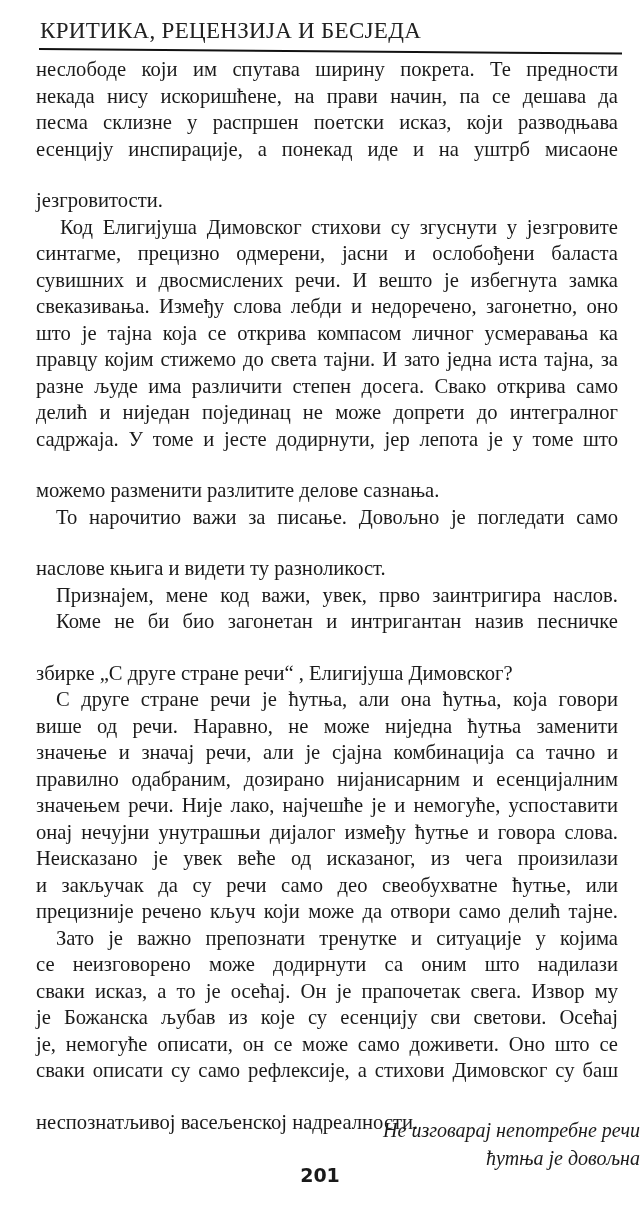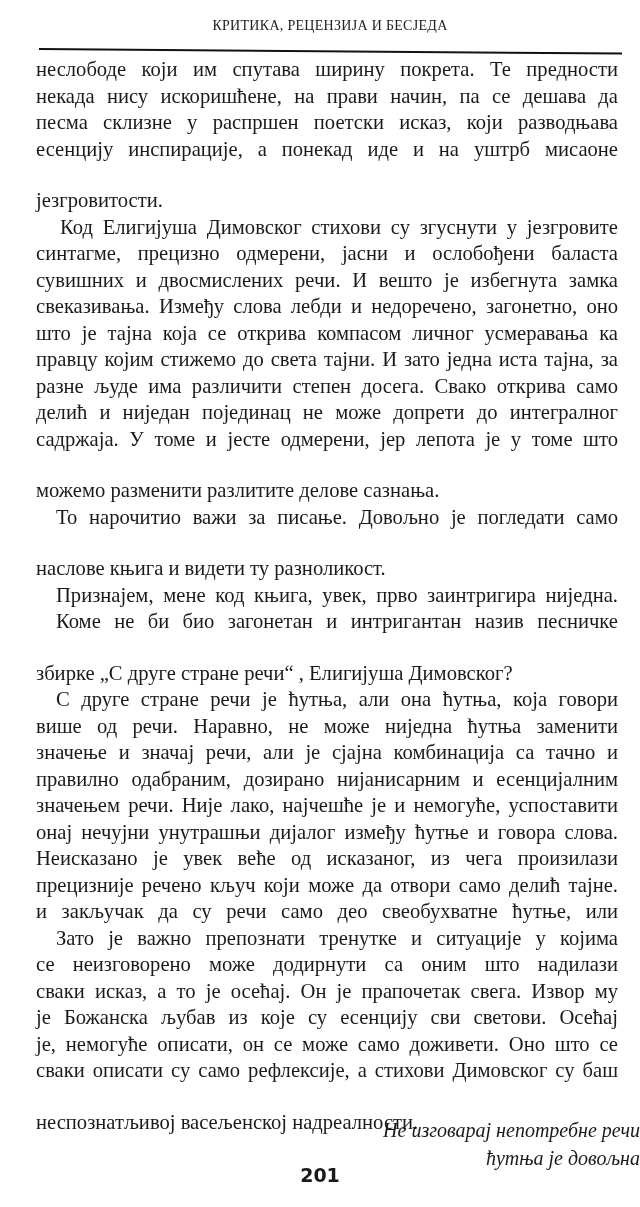--- a/index.html
+++ b/index.html
@@ -6,21 +6,21 @@
   body {
     width: 640px; height: 1207px; overflow: hidden;
     background: #ffffff;
     font-family: "Liberation Serif", "DejaVu Serif", serif;
     color: #1a1a1a;
     position: relative;
   }
   .page { position: absolute; left: 0; top: 0; width: 640px; height: 1207px; }
   .running-head {
     position: absolute; left: 40px; width: 580px; top: 18px;
-    text-align: center; font-size: 14px; letter-spacing: 0.3px; color: #222;
+    text-align: left; font-size: 23px; letter-spacing: 0.3px; color: #222;
   }
   .head-rule {
     position: absolute; left: 39px; top: 48px; width: 583px; height: 2px;
     background: #111; transform: rotate(0.45deg); transform-origin: left center;
   }
   .body-text {
     position: absolute; left: 36px; width: 582px; top: 56px;
     font-size: 20.6px; line-height: 26.5px;
   }
   .line { display: block; white-space: nowrap; text-align: justify; text-align-last: justify; height: 26.5px; }
@@ -56,48 +56,48 @@
 
     <div>
       <span class="line indent2">Код Елигијуша Димовског стихови су згуснути у језгровите</span>
       <span class="line">синтагме, прецизно одмерени, јасни и ослобођени баласта</span>
       <span class="line">сувишних и двосмислених речи. И вешто је избегнута замка</span>
       <span class="line">свеказивања. Између слова лебди и недоречено, загонетно, оно</span>
       <span class="line">што је тајна која се открива компасом личног усмеравања ка</span>
       <span class="line">правцу којим стижемо до света тајни. И зато једна иста тајна, за</span>
       <span class="line">разне људе има различити степен досега. Свако открива само</span>
       <span class="line">делић и ниједан појединац не може допрети до интегралног</span>
-      <span class="line">садржаја. У томе и јесте одмерени, јер лепота је у томе што</span>
+      <span class="line">садржаја. У томе и јесте додирнути, јер лепота је у томе што</span>
       <span class="line last">можемо разменити разлитите делове сазнања.</span>
     </div>
 
     <div>
       <span class="line indent">То нарочитио важи за писање. Довољно је погледати само</span>
       <span class="line last">наслове књига и видети ту разноликост.</span>
     </div>
 
     <div>
-      <span class="line indent">Признајем, мене код књига, увек, прво заинтригира ниједна.</span>
+      <span class="line indent">Признајем, мене код важи, увек, прво заинтригира наслов.</span>
     </div>
 
     <div>
       <span class="line indent">Коме не би био загонетан и интригантан назив песничке</span>
       <span class="line last">збирке „С друге стране речи“ , Елигијуша Димовског?</span>
     </div>
 
     <div>
       <span class="line indent">С друге стране речи је ћутња, али она ћутња, која говори</span>
       <span class="line">више од речи. Наравно, не може ниједна ћутња заменити</span>
       <span class="line">значење и значај речи, али је сјајна комбинација са тачно и</span>
       <span class="line">правилно одабраним, дозирано нијанисарним и есенцијалним</span>
       <span class="line">значењем речи. Није лако, најчешће је и немогуће, успоставити</span>
       <span class="line">онај нечујни унутрашњи дијалог између ћутње и говора слова.</span>
       <span class="line">Неисказано је увек веће од исказаног, из чега произилази</span>
+      <span class="line">и закључак да су речи само део свеобухватне ћутње, или</span>
       <span class="line">прецизније речено кључ који може да отвори само делић тајне.</span>
-      <span class="line">и закључак да су речи само део свеобухватне ћутње, или</span>
     </div>
 
     <div>
       <span class="line indent">Зато је важно препознати тренутке и ситуације  у којима</span>
       <span class="line">се неизговорено може додирнути са оним што надилази</span>
       <span class="line">сваки исказ, а то је осећај. Он је прапочетак свега. Извор му</span>
       <span class="line">је Божанска  љубав из које су есенцију сви светови. Осећај</span>
       <span class="line">је, немогуће описати, он се може само доживети. Оно што се</span>
       <span class="line">сваки описати су само рефлексије, а стихови Димовског су баш</span>
       <span class="line last">неспознатљивој васељенској надреалности.</span>

